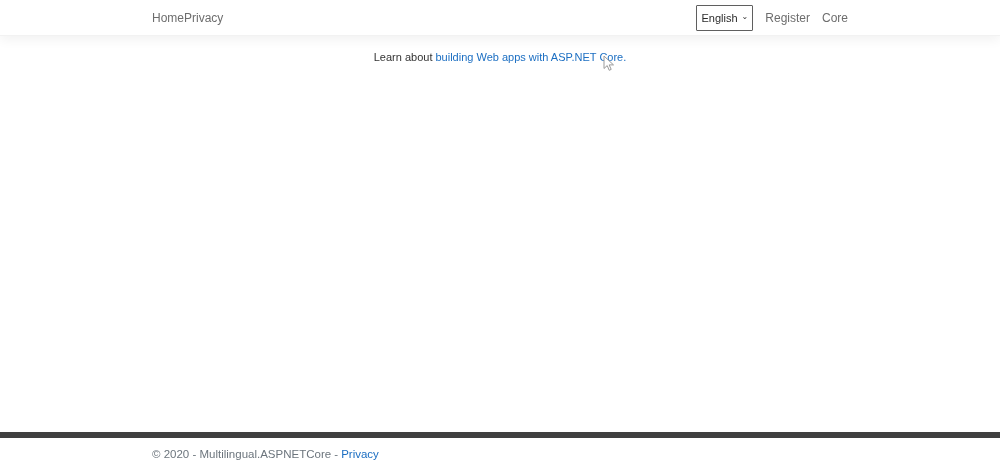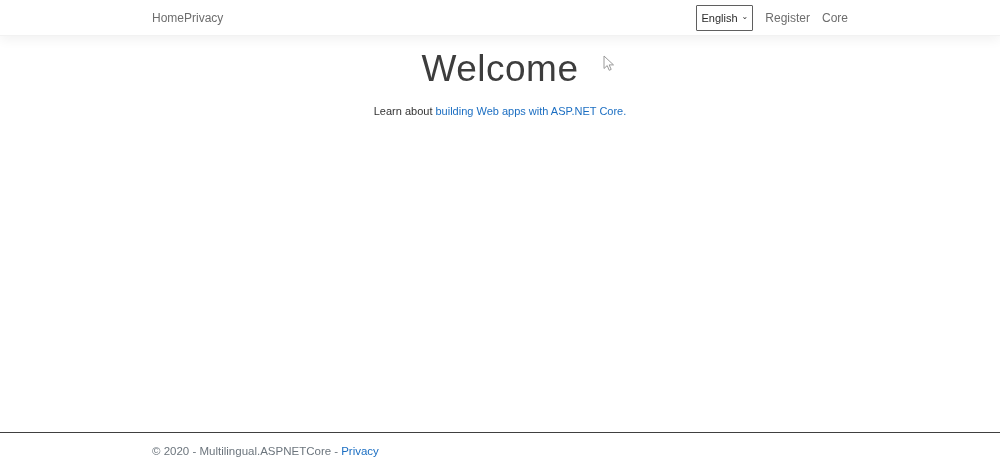--- a/index.html
+++ b/index.html
@@ -96,21 +96,21 @@
     color: #1b6ec2;
     text-decoration: none;
   }
 
   
   footer {
     position: absolute;
     left: 0; right: 0; bottom: 0;
     height: 37px;
     background: #ffffff;
-    border-top: 1px solid #404040;
+    border-top: 6px solid #404040;
   }
   .footer-inner {
     height: 100%;
     display: flex;
     align-items: center;
     font-size: 11.5px;
     color: #6c757d;
   }
   .footer-inner a {
     color: #1b6ec2;
@@ -141,21 +141,20 @@
         <span>English</span>
         <span class="chevron">⌄</span>
       </div>
       <a href="#" class="nav-link">Register</a>
       <a href="#" class="nav-link">Core</a>
     </div>
   </div>
 </header>
 
 <main>
-  <h1 class="welcome">Welcome</h1>
   <p class="intro"><span>Learn about </span><a href="#">building Web apps with ASP.NET Core.</a></p>
 </main>
 
 <svg class="cursor" width="12" height="17" viewBox="0 0 12 17">
   <path d="M1,1 L1,13.5 L4.2,10.6 L6.2,15.3 L8.2,14.4 L6.2,9.9 L10.5,9.9 Z" fill="#ffffff" stroke="#9a9a9a" stroke-width="1"></path>
 </svg>
 
 <footer>
   <div class="container footer-inner">
     <span>© 2020 - Multilingual.ASPNETCore -</span>

